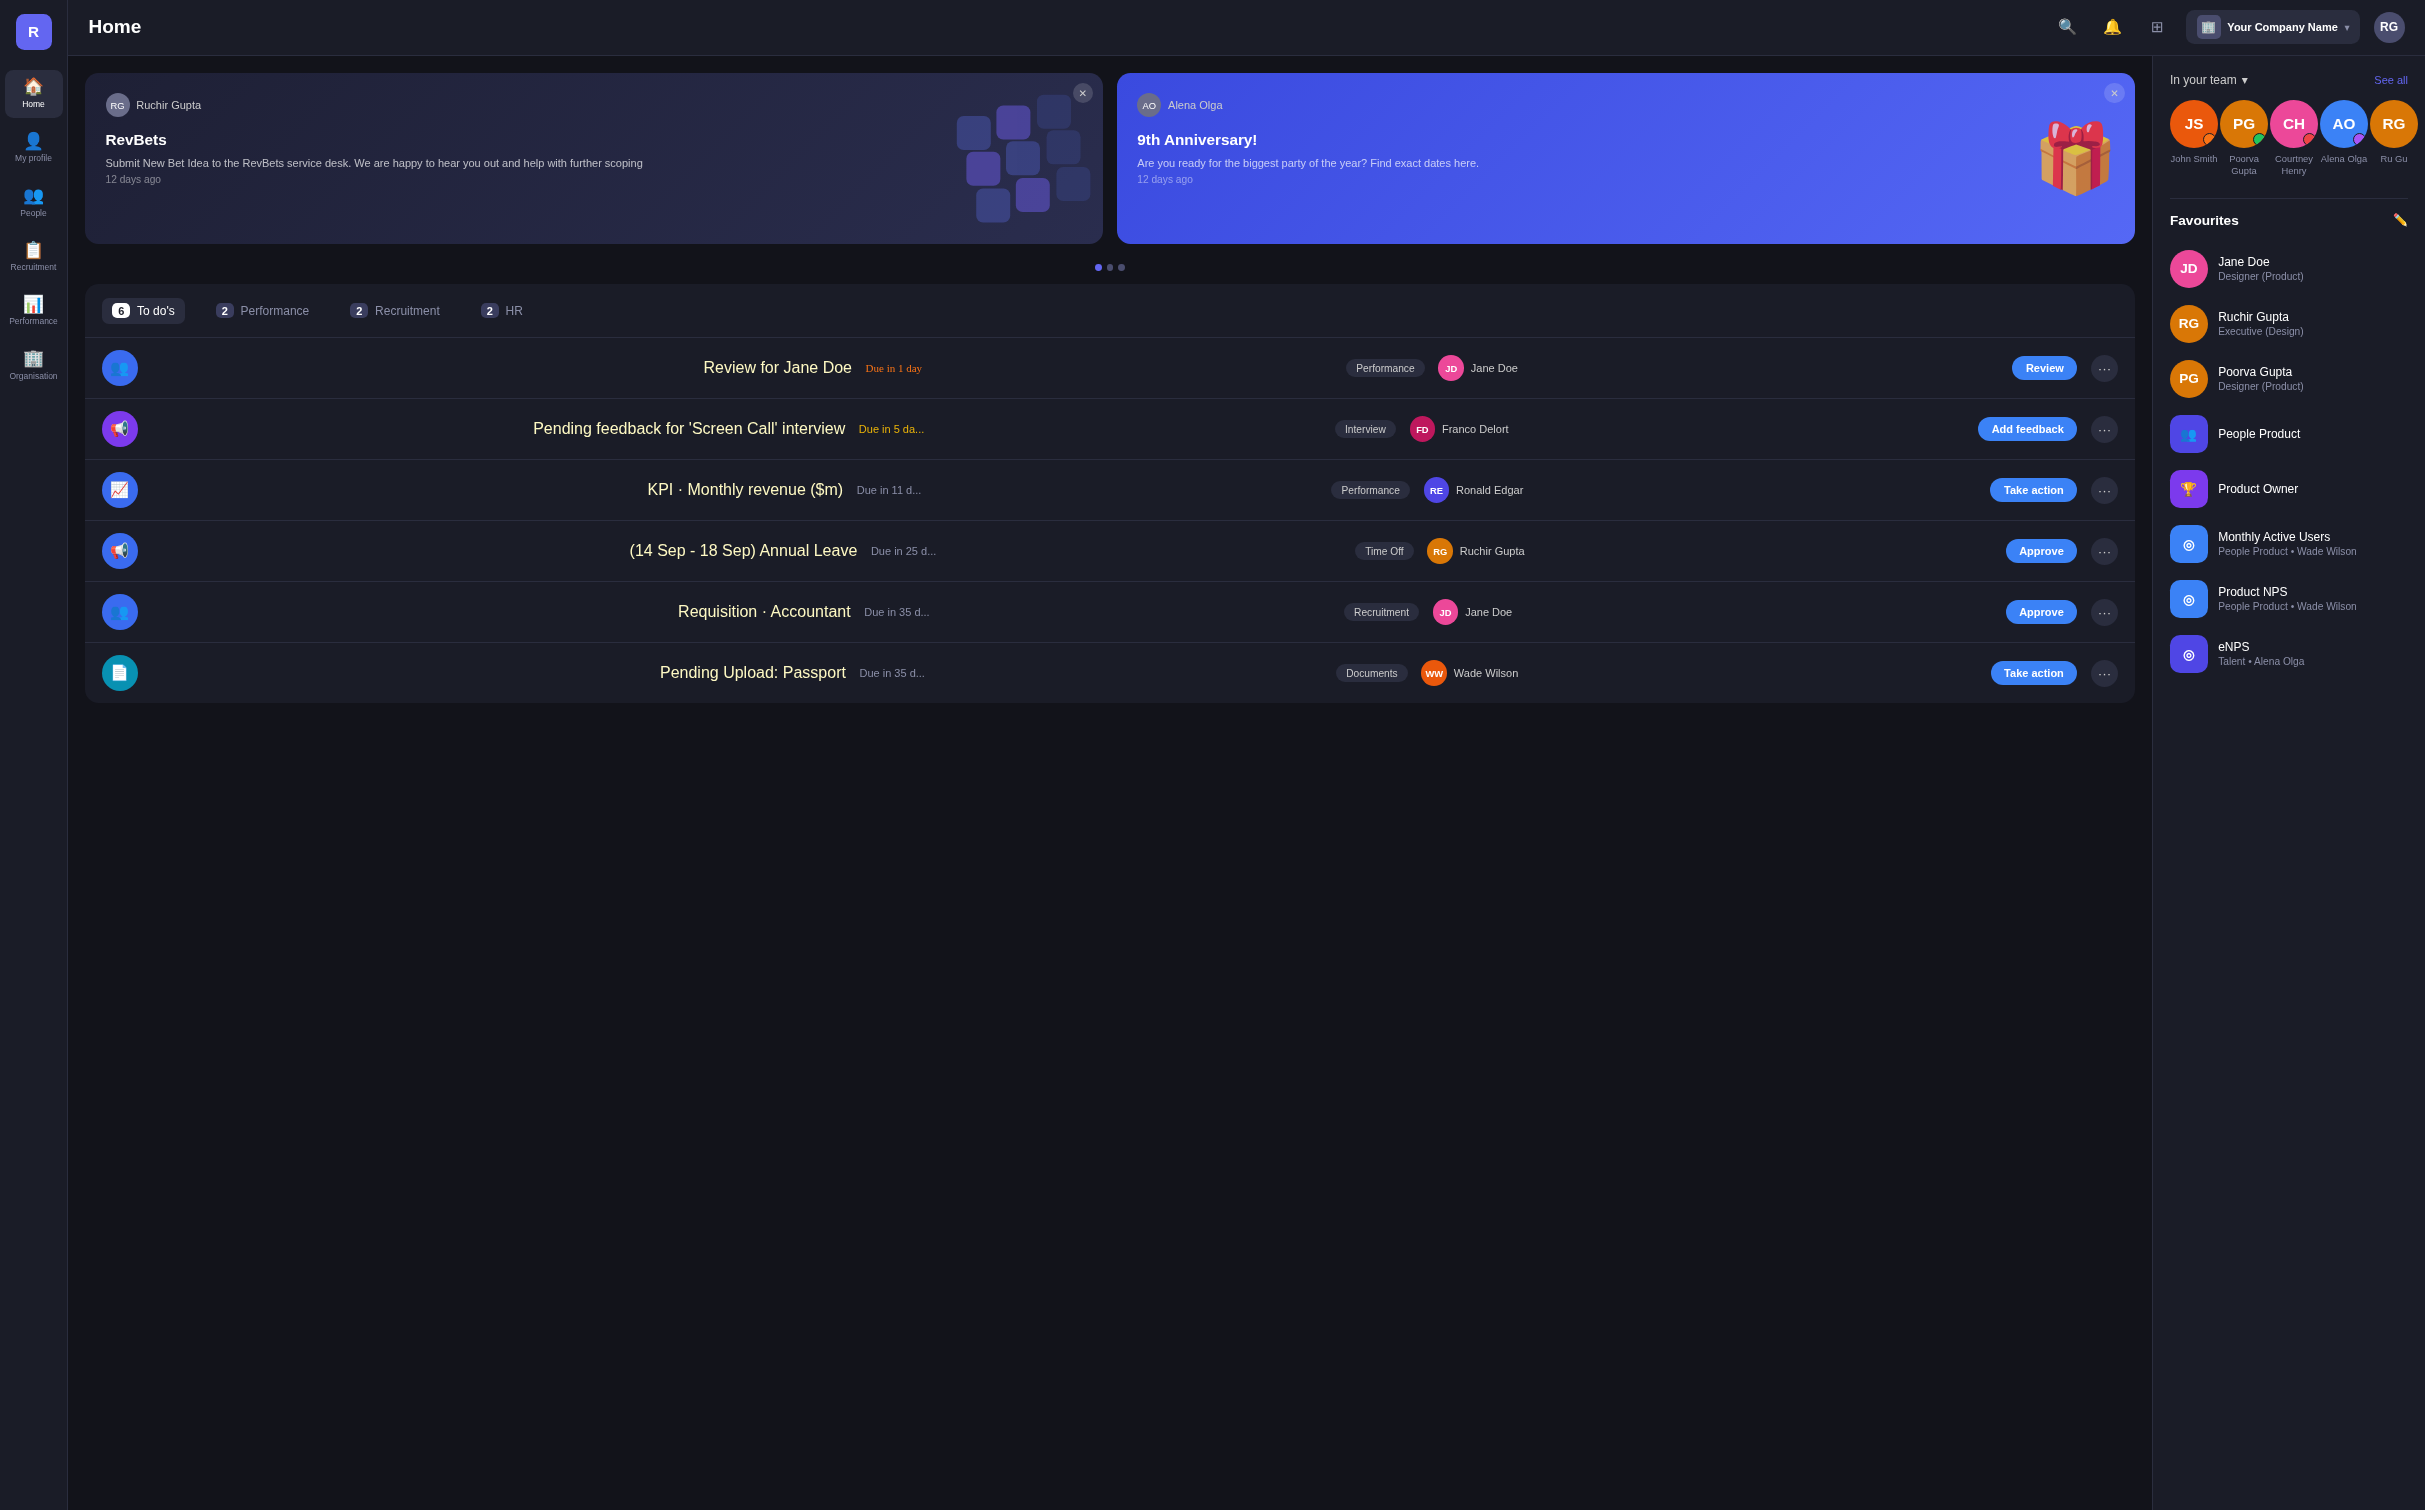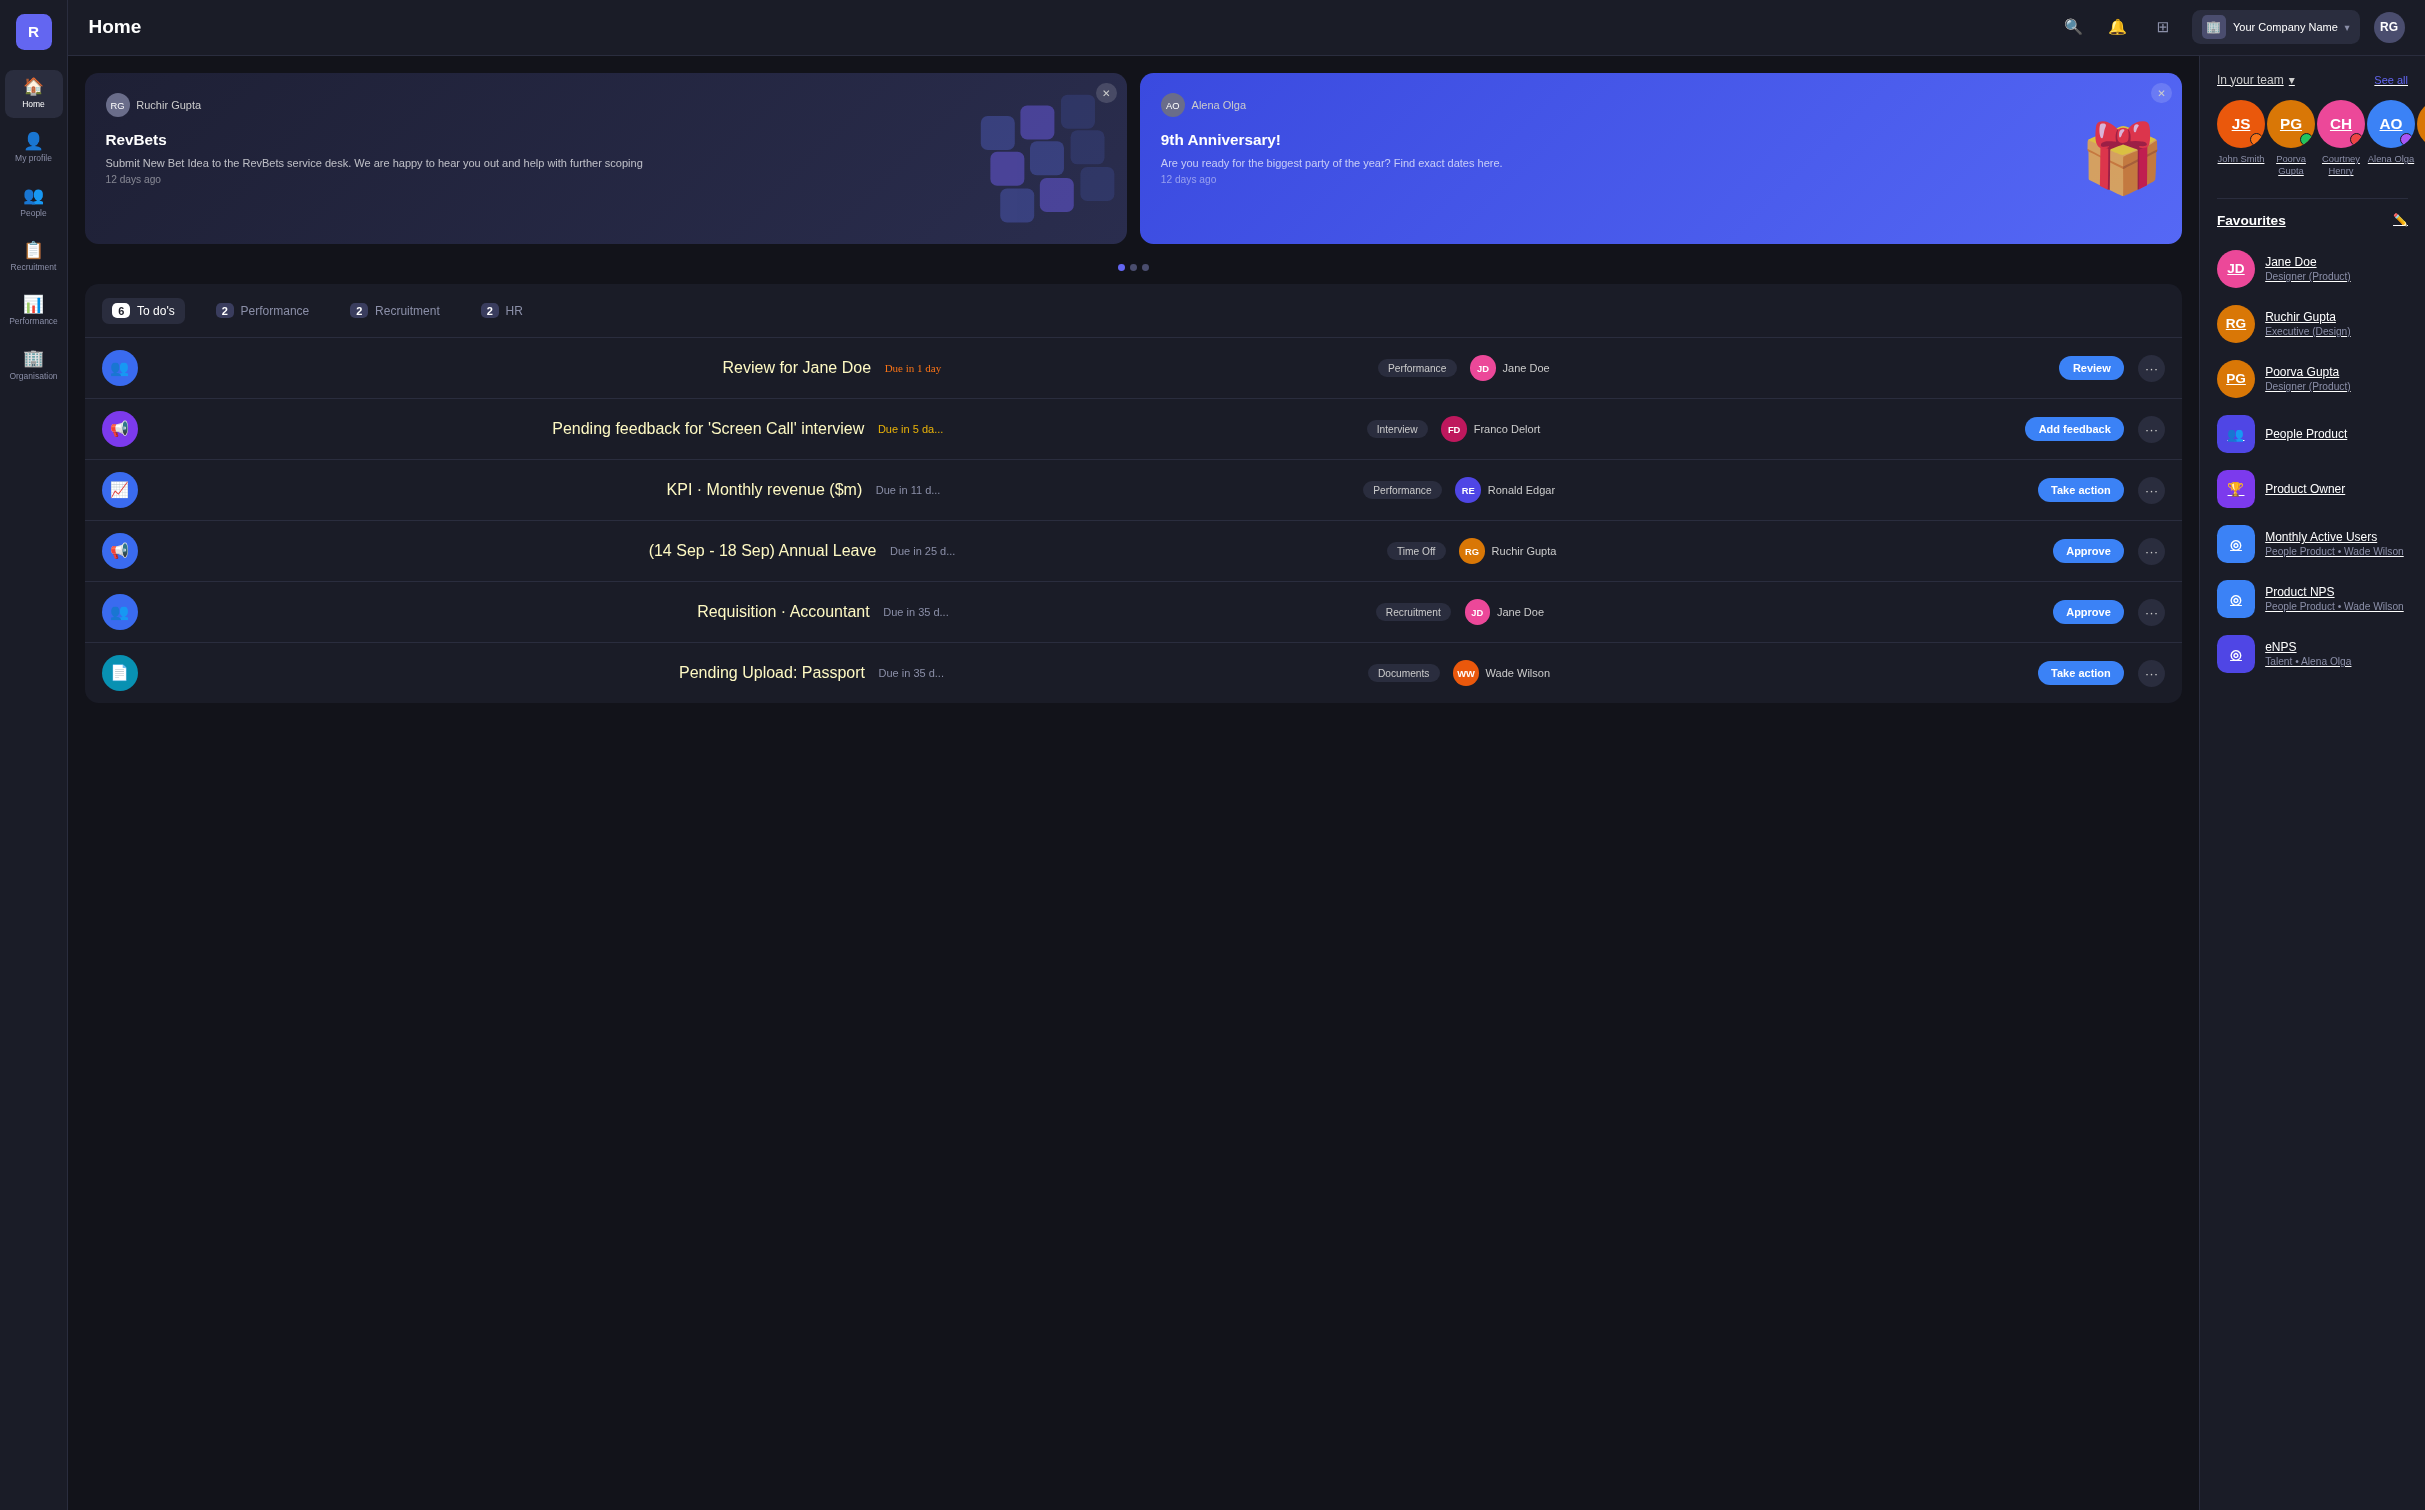--- a/index.html
+++ b/index.html
@@ -116,21 +116,21 @@
       height: 24px;
       background: #4a4d6e;
       border-radius: 5.1px;
       display: flex;
       align-items: center;
       justify-content: center;
       font-size: 12px;
     }
     .company-name {
       font-size: 11px;
-      font-weight: 400;
+      font-weight: 700;
       color: #fff;
     }
     .company-chevron { color: #8b8fa8; font-size: 10.2px; }
     .avatar-circle {
       width: 31px;
       height: 31px;
       border-radius: 50%;
       overflow: hidden;
       background: #4a4d6e;
       display: flex;
@@ -382,27 +382,26 @@
       cursor: pointer;
       display: flex;
       align-items: center;
       justify-content: center;
       font-size: 13.6px;
       flex-shrink: 0;
     }
 
     
     .right-panel {
-      width: 226px;
+      width: 273px;
       background: #1a1c27;
       border-left: 0.9px solid #2a2d3e;
       overflow-y: auto;
       padding: 17px;
       flex-shrink: 0;
-      text-decoration: underline;
     }
 
     .team-section {
       margin-bottom: 20.5px;
     }
     .team-header {
       display: flex;
       align-items: center;
       justify-content: space-between;
       margin-bottom: 13.6px;

